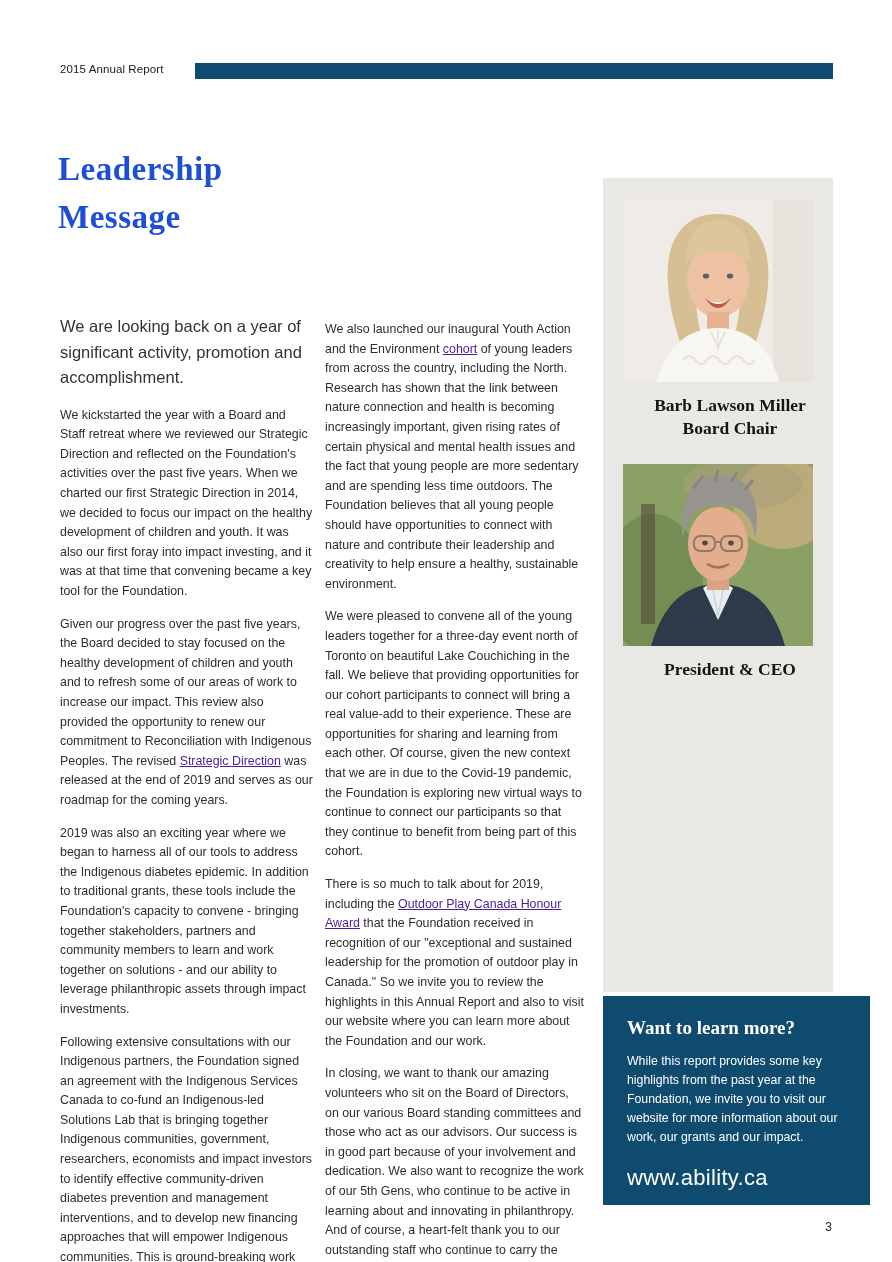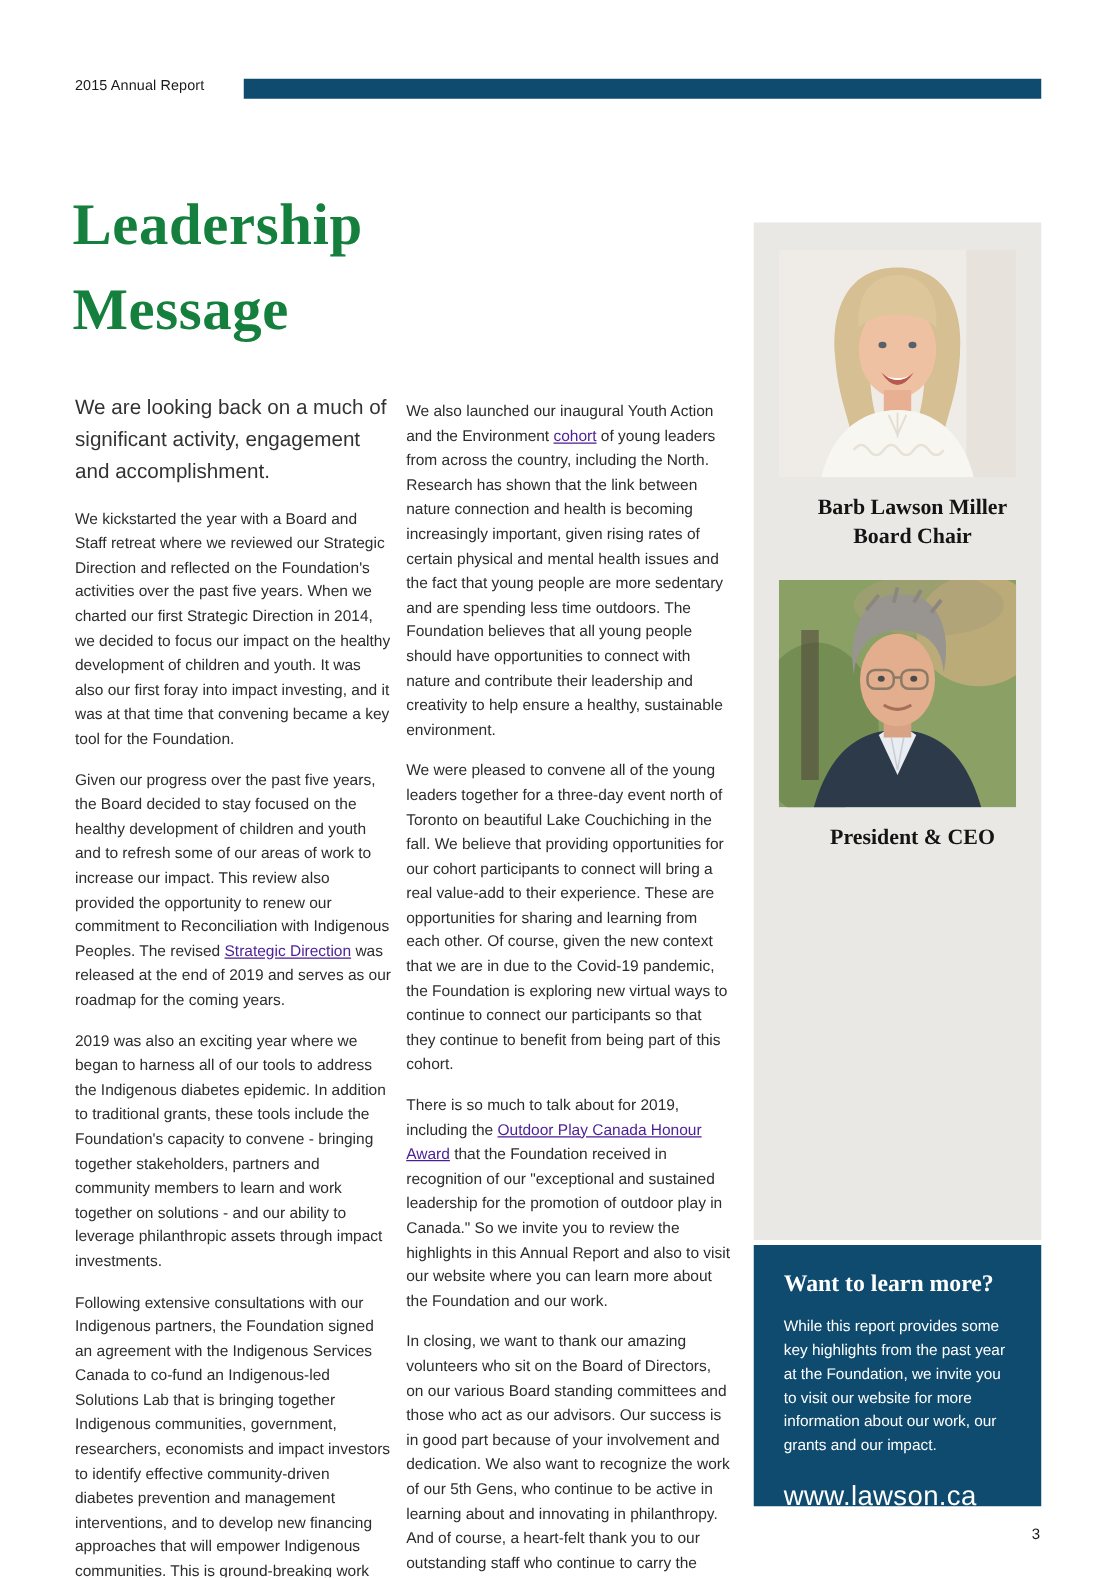--- a/index.html
+++ b/index.html
@@ -26,23 +26,23 @@
     left: 195px; top: 63px;
     width: 638px; height: 16px;
     background: #0f4b6e;
   }
   
   .page-title {
     position: absolute;
     left: 58px; top: 146px;
     font-family: "Liberation Serif", serif;
     font-weight: bold;
-    font-size: 47px;
+    font-size: 33px;
     line-height: 1.45;
-    color: #15803d;
+    color: #1d4ed8;
     letter-spacing: 0.5px;
   }
   .page-title span { display: block; }
   
   .col-left {
     position: absolute;
     left: 60px; top: 314px;
     width: 253px;
   }
   .col-mid {
@@ -94,21 +94,21 @@
     font-weight: bold;
     font-size: 17.5px;
     line-height: 1.3;
     color: #141414;
   }
   .person-caption span { display: block; padding-left: 24px; }
   .photo-frame.second { margin-top: 10px; }
   
   .learn-more {
     margin-top: 4px;
-    width: 230px;
+    width: 267px;
     height: 209px;
     background: #0f4b6e;
     color: #ffffff;
     padding: 21px 24px 0 24px;
   }
   .learn-more-heading {
     font-family: "Liberation Serif", serif;
     font-weight: bold;
     font-size: 19px;
     margin-bottom: 13px;
@@ -137,21 +137,21 @@
 
   <span class="header-label">2015 Annual Report</span>
   <div class="header-bar"></div>
 
   <h1 class="page-title">
     <span>Leadership</span>
     <span>Message</span>
   </h1>
 
   <div class="col-left">
-    <p class="intro">We are looking back on a much of significant activity, engagement and accomplishment.</p>
+    <p class="intro">We are looking back on a year of significant activity, promotion and accomplishment.</p>
     <p class="body-par">We kickstarted the year with a Board and Staff retreat where we reviewed our Strategic Direction and reflected on the Foundation's activities over the past five years. When we charted our first Strategic Direction in 2014, we decided to focus our impact on the healthy development of children and youth. It was also our first foray into impact investing, and it was at that time that convening became a key tool for the Foundation.</p>
     <p class="body-par"><span>Given our progress over the past five years, the Board decided to stay focused on the healthy development of children and youth and to refresh some of our areas of work to increase our impact. This review also provided the opportunity to renew our commitment to Reconciliation with Indigenous Peoples. The revised </span><a class="inline-link">Strategic Direction</a><span> was released at the end of 2019 and serves as our roadmap for the coming years.</span></p>
     <p class="body-par">2019 was also an exciting year where we began to harness all of our tools to address the Indigenous diabetes epidemic. In addition to traditional grants, these tools include the Foundation's capacity to convene - bringing together stakeholders, partners and community members to learn and work together on solutions - and our ability to leverage philanthropic assets through impact investments.</p>
     <p class="body-par">Following extensive consultations with our Indigenous partners, the Foundation signed an agreement with the Indigenous Services Canada to co-fund an Indigenous-led Solutions Lab that is bringing together Indigenous communities, government, researchers, economists and impact investors to identify effective community-driven diabetes prevention and management interventions, and to develop new financing approaches that will empower Indigenous communities. This is ground-breaking work that we believe will be transformational in addressing the diabetes challenge.</p>
   </div>
 
   <div class="col-mid">
     <p class="body-par"><span>We also launched our inaugural Youth Action and the Environment </span><a class="inline-link">cohort</a><span> of young leaders from across the country, including the North. Research has shown that the link between nature connection and health is becoming increasingly important, given rising rates of certain physical and mental health issues and the fact that young people are more sedentary and are spending less time outdoors. The Foundation believes that all young people should have opportunities to connect with nature and contribute their leadership and creativity to help ensure a healthy, sustainable environment.</span></p>
     <p class="body-par">We were pleased to convene all of the young leaders together for a three-day event north of Toronto on beautiful Lake Couchiching in the fall. We believe that providing opportunities for our cohort participants to connect will bring a real value-add to their experience. These are opportunities for sharing and learning from each other. Of course, given the new context that we are in due to the Covid-19 pandemic, the Foundation is exploring new virtual ways to continue to connect our participants so that they continue to benefit from being part of this cohort.</p>
     <p class="body-par"><span>There is so much to talk about for 2019, including the </span><a class="inline-link">Outdoor Play Canada Honour Award</a><span> that the Foundation received in recognition of our "exceptional and sustained leadership for the promotion of outdoor play in Canada." So we invite you to review the highlights in this Annual Report and also to visit our website where you can learn more about the Foundation and our work.</span></p>
@@ -207,19 +207,19 @@
       </div>
       <div class="person-caption">
         <span>President &amp; CEO</span>
       </div>
 
     </div>
 
     <div class="learn-more">
       <div class="learn-more-heading">Want to learn more?</div>
       <div class="learn-more-body">While this report provides some key highlights from the past year at the Foundation, we invite you to visit our website for more information about our work, our grants and our impact.</div>
-      <div class="learn-more-url">www.lawson.ca</div>
+      <div class="learn-more-url">www.ability.ca</div>
     </div>
   </div>
 
   <div class="page-number">3</div>
 
 </div>
 
 </body></html>

